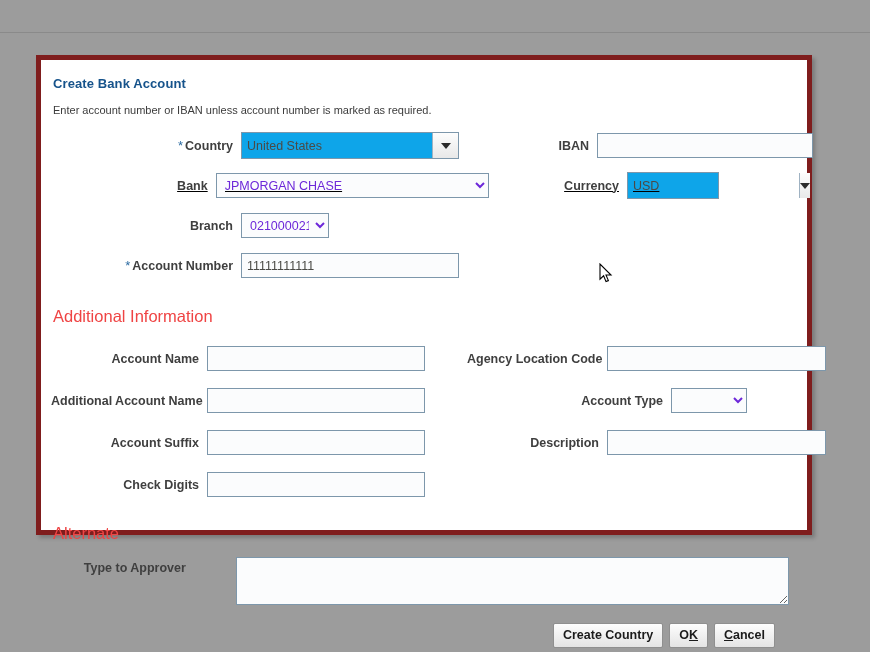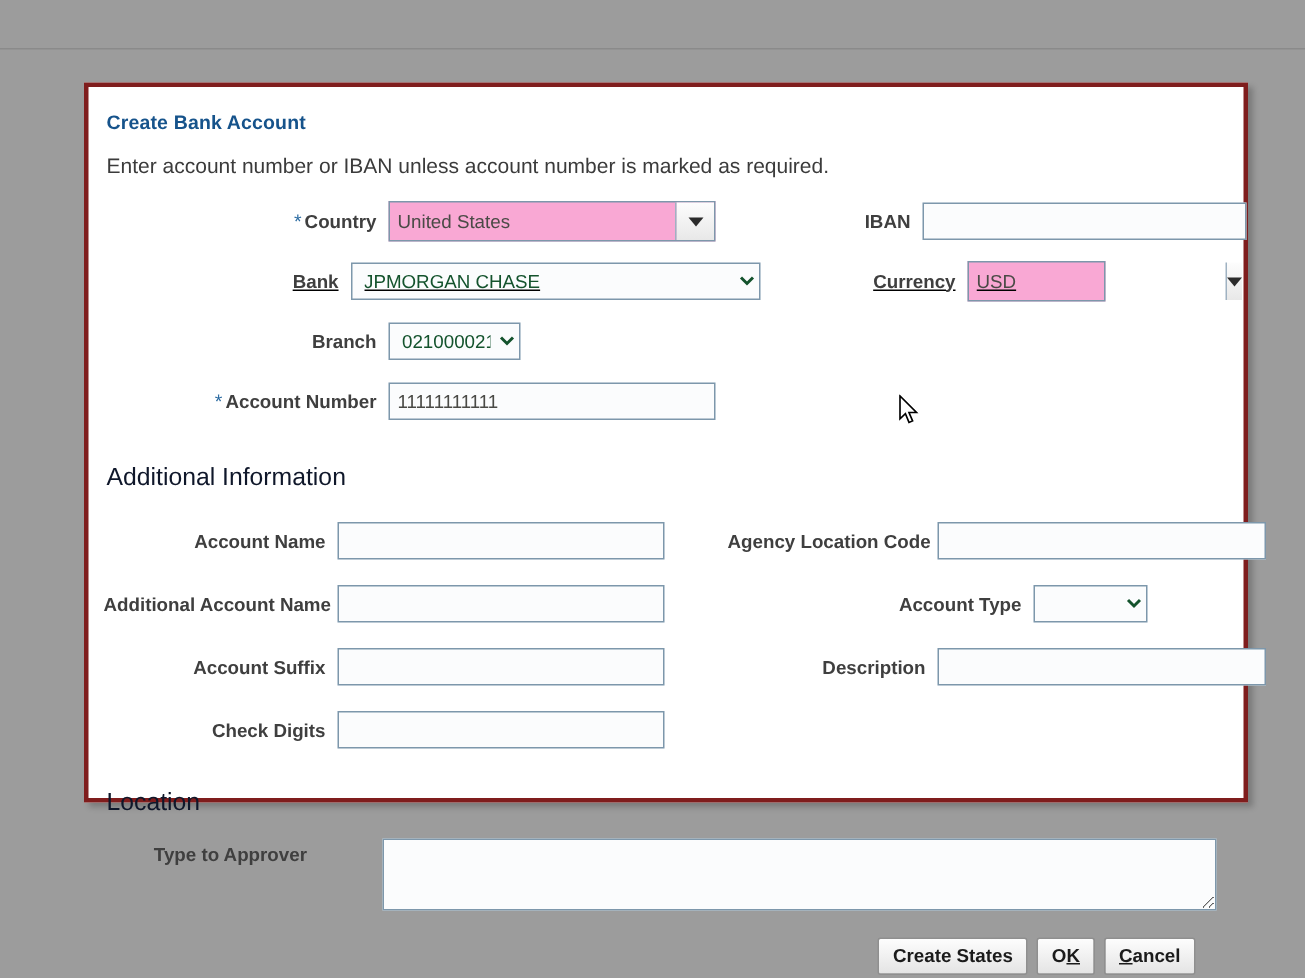--- a/index.html
+++ b/index.html
@@ -20,45 +20,45 @@
   #top-strip {
     position: absolute; left: 0; top: 0;
     width: 870px; height: 33px;
     background: #9c9c9c;
     border-bottom: 1px solid #8a8a8a;
   }
 
   
   #dialog {
     position: absolute;
-    left: 56px; top: 55px;
+    left: 36px; top: 55px;
     width: 776px; height: 480px;
     background: #ffffff;
-    border: 3px solid #7f1d1d;
+    border: 5px solid #7f1d1d;
     box-shadow: 3px 3px 4px rgba(0,0,0,0.22);
   }
   #dialog-inner {
     padding: 14px 18px 0 10px;
   }
 
   .dlg-title {
     color: #16538b;
     font-size: 13px;
     font-weight: bold;
     margin: 2px 0 0 2px;
     letter-spacing: .1px;
   }
   .dlg-instruction {
     color: #3b3b3b;
-    font-size: 14px;
+    font-size: 11px;
     margin: 13px 0 0 2px;
   }
 
   .section-head {
-    color: #0f172a;
+    color: #ef4444;
     font-size: 16.5px;
     font-weight: normal;
     margin: 0 0 0 2px;
   }
 
   
   .form-block { margin-top: 14px; }
 
   .row {
     display: flex;
@@ -108,33 +108,33 @@
   }
   input[type="text"] {
     height: 25px;
     padding: 0 5px;
     line-height: 23px;
   }
   select {
     height: 25px;
     padding: 1px 3px 1px 4px;
     background: #fbfcfd;
-    color: #14532d;
+    color: #6d28d9;
   }
   textarea {
     padding: 4px 5px;
     resize: both;
   }
 
   
   .lov {
     display: flex;
     align-items: stretch;
     border: 1px solid #7d97ab;
-    background: #f9a8d4;
+    background: #0ea5e9;
     height: 27px;
   }
   .lov input[type="text"] {
     border: none;
     height: 25px;
     background: transparent;
     flex: 1;
     padding: 0 5px;
   }
   .lov .lov-btn {
@@ -313,32 +313,32 @@
           <div class="col-left">
             <div class="lbl w-add">Check Digits</div>
             <input type="text" class="w-add" value="" style="">
           </div>
           <div class="col-right"></div>
         </div>
 
       </div>
 
       <div style="margin-top:24px;">
-        <div class="section-head">Location</div>
+        <div class="section-head">Alternate</div>
       </div>
 
       <div class="form-block" style="margin-top:14px;">
         <div class="row" style="align-items:flex-start;">
           <div class="lbl w-note" style="padding-top:4px;">Type to Approver</div>
           <textarea class="w-note" style=""></textarea>
         </div>
       </div>
 
       <div class="btn-bar">
-        <button class="btn">Create States</button>
+        <button class="btn">Create Country</button>
         <button class="btn"><span>O<u>K</u></span></button>
         <button class="btn"><span><u>C</u>ancel</span></button>
       </div>
 
     </div>
   </div>
 
   <div id="cursor">
     <svg width="14" height="21" viewBox="0 0 14 21" xmlns="http://www.w3.org/2000/svg">
       <path d="M1,1 L1,16.2 L4.6,12.8 L7.0,18.6 L9.4,17.6 L7.0,12.0 L12.0,12.0 Z" fill="#ffffff" stroke="#000000" stroke-width="1.1" stroke-linejoin="miter"></path>

